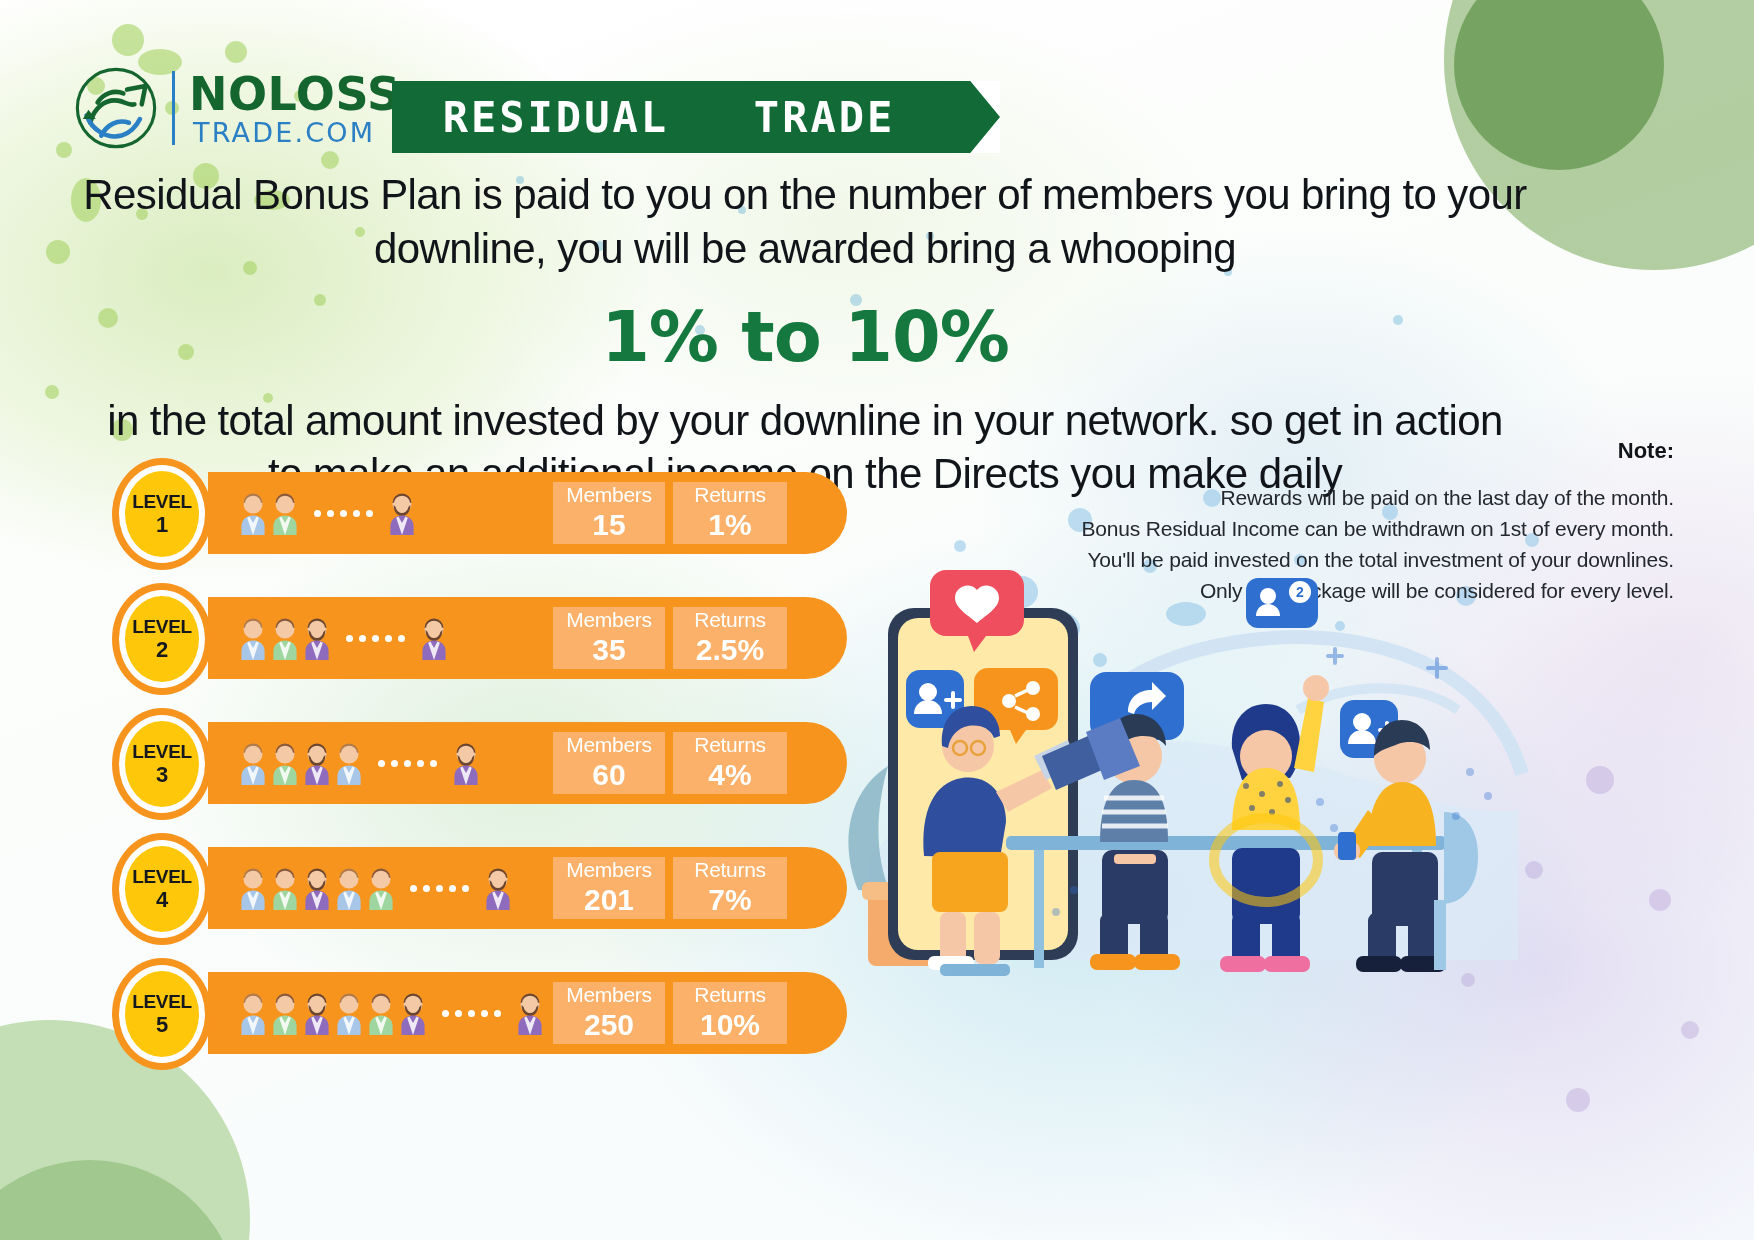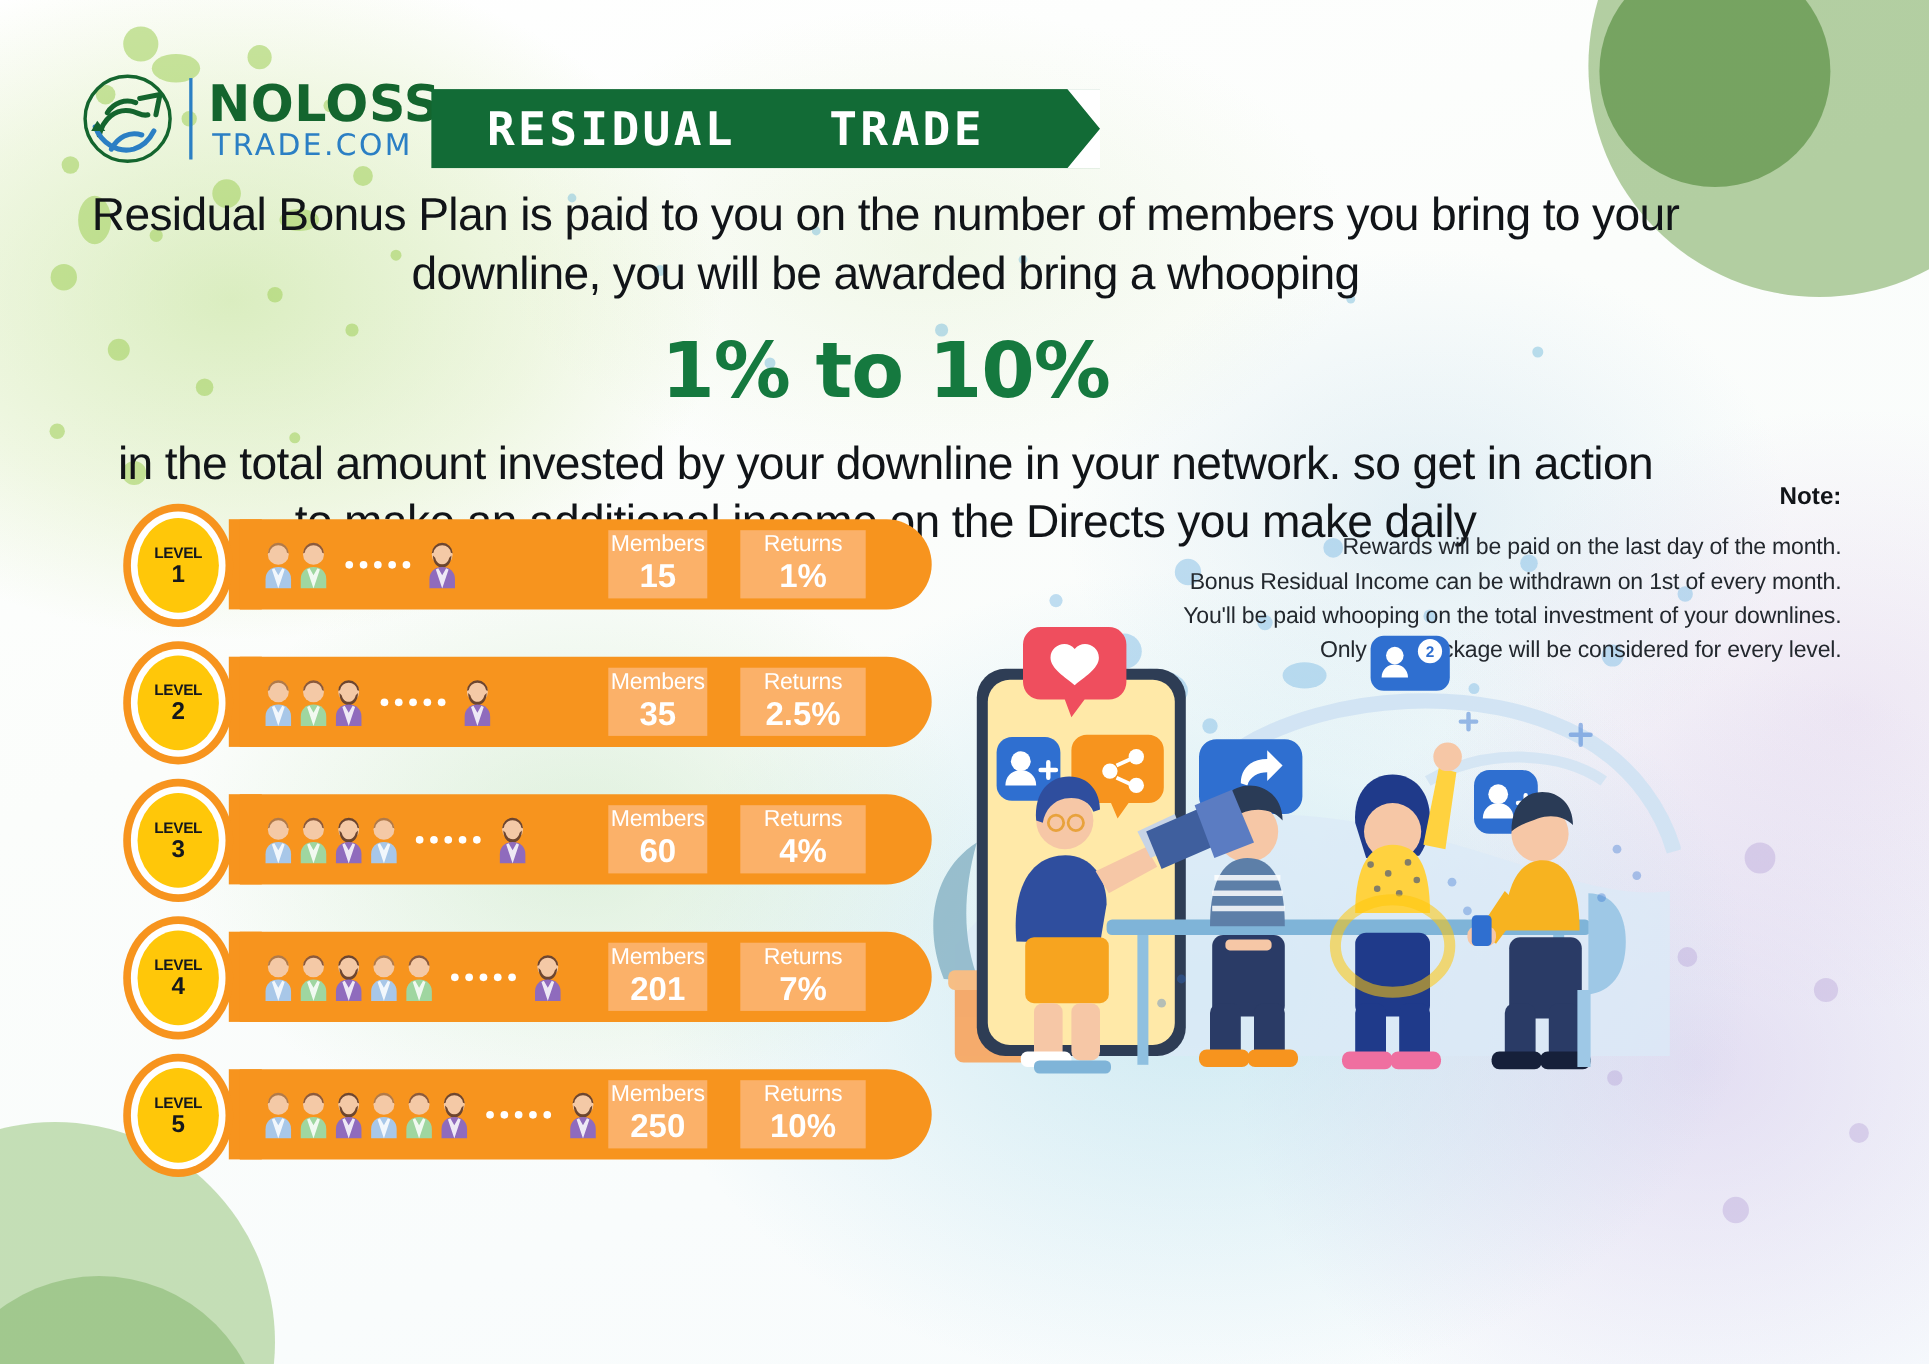--- a/index.html
+++ b/index.html
@@ -137,21 +137,21 @@
     display: flex; align-items: center; justify-content: center;
   }
   .badge-core {
     width: 74px; height: 86px; border-radius: 50%;
     background: #ffc709;
     display: flex; flex-direction: column; align-items: center; justify-content: center;
     line-height: 1.05;
   }
   .badge-word {
     font-family: "Liberation Sans", sans-serif;
-    font-weight: 700; font-size: 14px; color: #15181c; letter-spacing: -0.3px;
+    font-weight: 700; font-size: 19px; color: #15181c; letter-spacing: -0.3px;
   }
   .badge-num {
     font-family: "Liberation Sans", sans-serif;
     font-weight: 700; font-size: 22px; color: #15181c; margin-top: 1px;
   }
 
   .people {
     position: absolute; left: 126px; top: 26px;
     height: 58px; display: flex; align-items: center; gap: 2px;
   }
@@ -161,21 +161,21 @@
     margin: 0 12px;
   }
   .dots i { width: 7px; height: 7px; border-radius: 50%; background: #ffffff; display:block; }
 
   .stat {
     position: absolute; top: 24px; height: 62px;
     background: #fbb169;
     display: flex; flex-direction: column; align-items: center; justify-content: center;
     line-height: 1.08;
   }
-  .stat.members { left: 441px; width: 90px; }
+  .stat.members { left: 441px; width: 112px; }
   .stat.returns { left: 561px; width: 114px; }
   .stat-label {
     font-family: "Liberation Sans", sans-serif;
     font-size: 21px; font-weight: 400; color: #ffffff; letter-spacing: -0.3px;
   }
   .stat-value {
     font-family: "Liberation Sans", sans-serif;
     font-size: 30px; font-weight: 700; color: #ffffff; margin-top: 2px;
   }
 
@@ -281,21 +281,21 @@
     <div class="intro-line">downline, you will be awarded bring a whooping</div>
     <div id="headline">1% to 10%</div>
     <div class="intro-line">in the total amount invested by your downline in your network. so get in action</div>
     <div class="intro-line">to make an additional income on the Directs you make daily</div>
   </div>
 
   <div id="note-block">
     <div id="note-title">Note:</div>
     <div class="note-line">Rewards will be paid on the last day of the month.</div>
     <div class="note-line">Bonus Residual Income can be withdrawn on 1st of every month.</div>
-    <div class="note-line">You'll be paid whooping on the total investment of your downlines.</div>
+    <div class="note-line">You'll be paid invested on the total investment of your downlines.</div>
     <div class="note-line">Only one package will be considered for every level.</div>
   </div>
 
   <div id="levels">
       <div class="level-row">
         <div class="bar-tail"></div>
         <div class="bar"></div>
         <div class="badge-ring">
           <div class="badge-white">
             <div class="badge-core">

